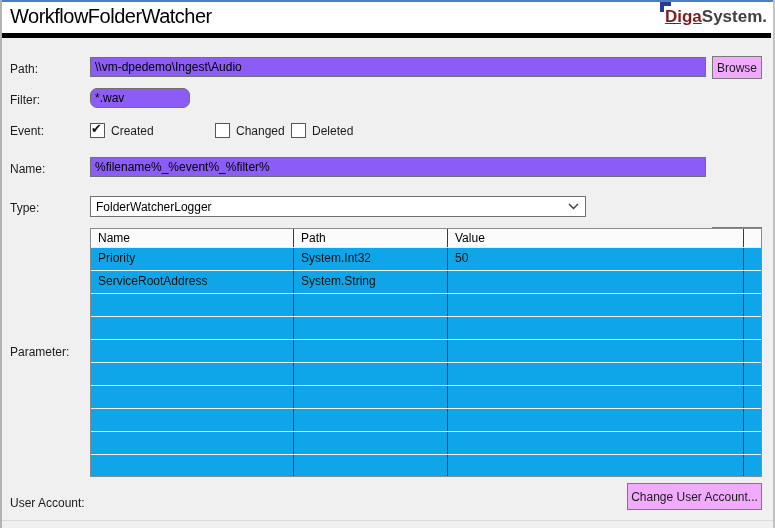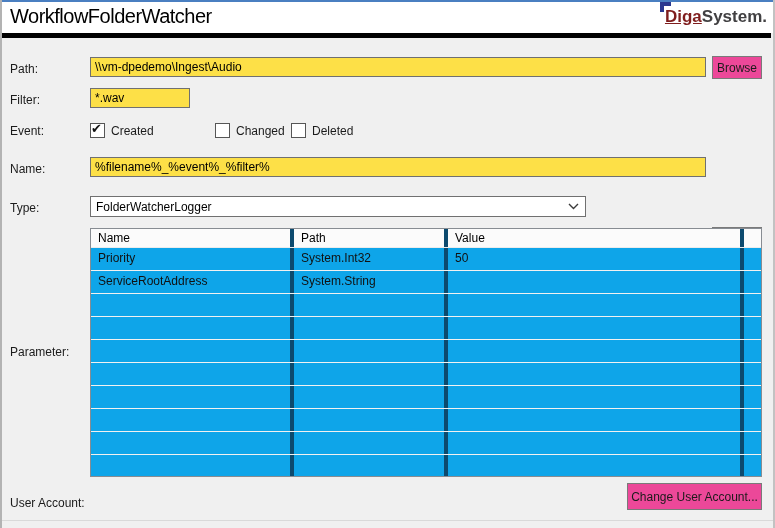--- a/index.html
+++ b/index.html
@@ -8,34 +8,34 @@
   .edge-left{position:absolute;left:0;top:0;width:2px;height:528px;background:#b3b3b3;}
   .edge-right{position:absolute;right:0;top:0;width:2px;height:528px;background:#c2c2c2;}
   .titlebar{position:absolute;left:2px;top:2px;width:771px;height:31px;background:#ffffff;}
   .title{position:absolute;left:8px;top:3px;font-size:20px;font-weight:normal;color:#000;letter-spacing:-0.5px;}
   .title-rule{position:absolute;left:2px;top:33px;width:769px;height:5px;background:#000;}
   .logo{position:absolute;right:8px;top:7px;font-size:17px;font-weight:bold;white-space:nowrap;}
   .logo-corner{position:absolute;left:-5px;top:-5px;width:7px;height:6px;border-top:4px solid #2b3990;border-left:4px solid #2b3990;}
   .logo-diga{color:#7f1d1d;position:relative;text-decoration:underline;}
   .logo-system{color:#414042;}
   .lbl{position:absolute;left:10px;font-size:12px;color:#1b1b1b;}
-  .textbox{position:absolute;height:20px;border:1px solid #707070;background:#fde047;font-family:"Liberation Sans",sans-serif;font-size:12px;color:#000;padding:0 4px;box-sizing:border-box;outline:none;}
-  .btn{position:absolute;background:#ec4899;border:1px solid #7a7a7a;font-family:"Liberation Sans",sans-serif;font-size:12px;color:#1b1b1b;text-align:center;box-sizing:border-box;padding:0;}
+  .textbox{position:absolute;height:20px;border:1px solid #707070;background:#8b5cf6;font-family:"Liberation Sans",sans-serif;font-size:12px;color:#000;padding:0 4px;box-sizing:border-box;outline:none;}
+  .btn{position:absolute;background:#f0abfc;border:1px solid #7a7a7a;font-family:"Liberation Sans",sans-serif;font-size:12px;color:#1b1b1b;text-align:center;box-sizing:border-box;padding:0;}
   .combo{position:absolute;left:90px;top:196px;width:496px;height:21px;background:#fff;border:1px solid #707070;box-sizing:border-box;font-size:12px;color:#000;}
   .combo-text{position:absolute;left:5px;top:3px;}
   .combo-arrow{position:absolute;right:6px;top:6px;}
   .event-group{position:absolute;left:90px;top:121px;height:16px;width:400px;}
   .event-item{position:absolute;top:0;height:16px;white-space:nowrap;}
   .cb{display:inline-block;position:relative;width:13px;height:13px;background:#fff;border:1px solid #565656;vertical-align:middle;box-sizing:content-box;}
   .cb .mark{position:absolute;left:0px;top:-3px;font-size:13px;color:#111;}
   .cb-label{font-size:12px;color:#1b1b1b;margin-left:6px;vertical-align:middle;}
   .ptable{position:absolute;left:90px;top:228px;width:672px;height:249px;background:#fff;border:1px solid #878c92;box-sizing:border-box;overflow:hidden;}
   .thead{display:flex;height:18px;background:#fbfbfb;border-bottom:1px solid #ececec;}
   .trow{display:flex;height:22px;border-bottom:1px solid #f1f1f1;background:#0ea5e9;}
-  .tcell{box-sizing:border-box;padding-left:7px;font-size:12px;color:#111;border-right:4px solid #0c4a6e;overflow:hidden;white-space:nowrap;}
+  .tcell{box-sizing:border-box;padding-left:7px;font-size:12px;color:#111;border-right:1px solid #0c4a6e;overflow:hidden;white-space:nowrap;}
   .thead .tcell{line-height:18px;color:#000;}
   .trow .tcell{line-height:21px;}
   .c0{width:203px;}
   .c1{width:154px;}
   .c2{width:296px;}
   .filler{flex:1;border-right:none;}
   .ua-value{position:absolute;left:88px;top:495px;font-size:12px;font-style:italic;color:#1b1b1b;}
   .bottom-rule{position:absolute;left:0;top:520px;width:775px;height:1px;background:#d9d9d9;}
 </style>
 </head>
@@ -46,21 +46,21 @@
     <span class="title">WorkflowFolderWatcher</span>
   </div>
   <span class="logo"><span class="logo-diga"><span class="logo-corner"></span><span>Diga</span></span><span class="logo-system">System.</span></span>
   <div class="title-rule"></div>
 
   <span class="lbl" style="top:62px;">Path:</span>
   <input class="textbox" style="left: 90px; top: 57px; width: 616px;" value="\\vm-dpedemo\Ingest\Audio">
   <button class="btn" style="left:712px;top:56px;width:50px;height:23px;">Browse</button>
 
   <span class="lbl" style="top:93px;">Filter:</span>
-  <input class="textbox" style="left: 90px; top: 88px; width: 100px;" value="*.wav">
+  <input class="textbox" style="left: 90px; top: 88px; width: 100px; border-radius: 7px;" value="*.wav">
 
   <span class="lbl" style="top:124px;">Event:</span>
   <div class="event-group">
       <span class="event-item" style="left: 0px;"><span class="cb"><span class="mark">✔</span></span><span class="cb-label">Created</span></span>
       <span class="event-item" style="left: 125px;"><span class="cb"></span><span class="cb-label">Changed</span></span>
       <span class="event-item" style="left: 201px;"><span class="cb"></span><span class="cb-label">Deleted</span></span>
     </div>
 
   <span class="lbl" style="top:162px;">Name:</span>
   <input class="textbox" style="left: 90px; top: 157px; width: 616px;" value="%filename%_%event%_%filter%">

